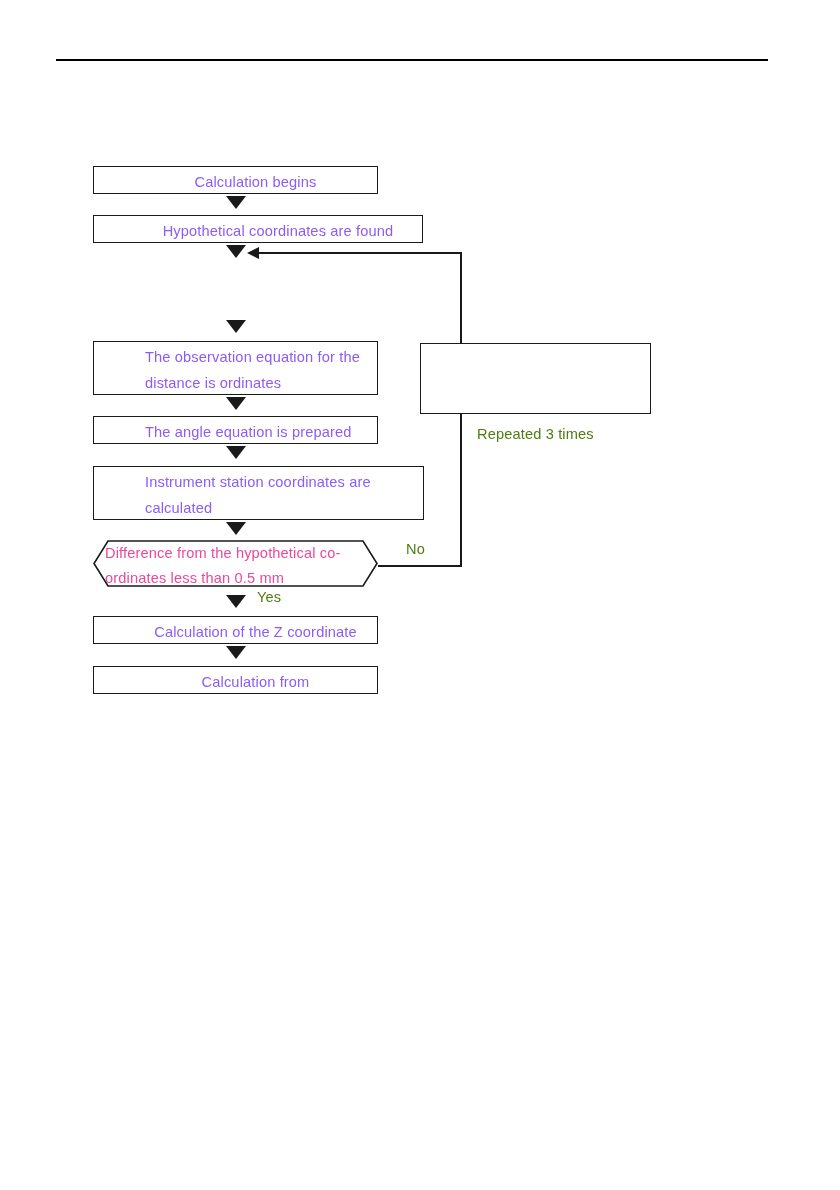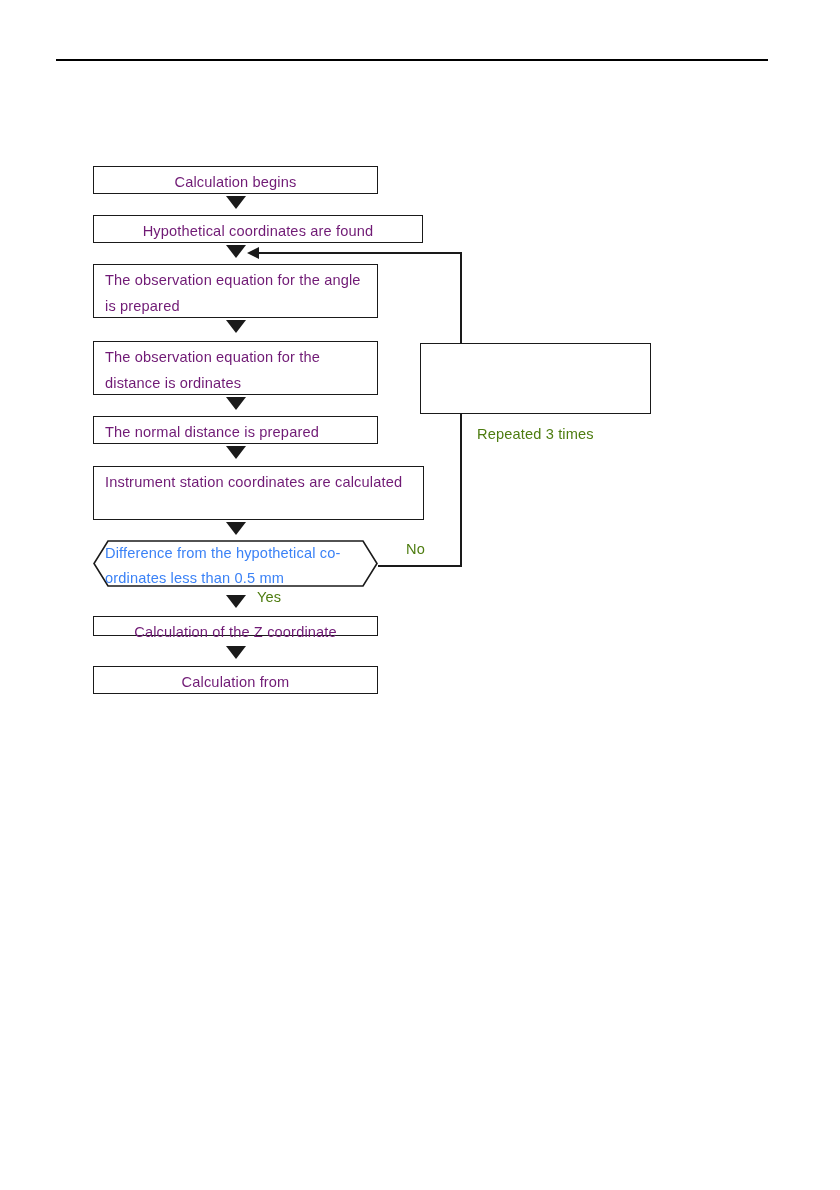--- a/index.html
+++ b/index.html
@@ -39,22 +39,23 @@
     width: 840px;
     height: 1190px;
   }
   .node {
     position: absolute;
     box-sizing: border-box;
     border: 1.6px solid #1a1a1a;
     background: #ffffff;
     font-size: 14.6px;
     line-height: 26px;
-    color: #701a75;
+    color: #8b5cf6;
     letter-spacing: 0.15px;
+    padding-left: 40px;
   }
   .node .txt {
     display: block;
     padding: 0 11px;
   }
   .node.center .txt {
     text-align: center;
   }
   .node.left .txt {
     text-align: left;
@@ -79,21 +80,21 @@
   .hexagon .hex-text {
     position: absolute;
     left: 0;
     top: 0;
     width: 100%;
     height: 100%;
     box-sizing: border-box;
     padding: 1px 18px 0 12px;
     font-size: 14.6px;
     line-height: 25px;
-    color: #3b82f6;
+    color: #ec4899;
     letter-spacing: 0.15px;
   }
   
   .tri {
     position: absolute;
     width: 0;
     height: 0;
     border-left: 10.5px solid transparent;
     border-right: 10.5px solid transparent;
     border-top: 13.5px solid #1a1a1a;
@@ -154,34 +155,31 @@
 
     <div class="tri" style="left:225.5px; top:245px;"></div>
 
     <div class="seg-h" style="left:258px; top:252.2px; width:204px;"></div>
     <div class="arrow-left" style="left:247px; top:246.5px;"></div>
 
     <div class="seg-v" style="left:460.4px; top:252.2px; height:315px;"></div>
 
     <div class="seg-h" style="left:378px; top:565.4px; width:84px;"></div>
 
-    <div class="node left two-line" style="left:93px; top:264px; width:285px; height:54px;">
-      <span class="txt">The observation equation for the angle is prepared</span>
-    </div>
 
     <div class="tri" style="left:225.5px; top:320px;"></div>
 
     <div class="node left two-line" style="left:93px; top:341px; width:285px; height:54px;">
       <span class="txt">The observation equation for the distance is ordinates</span>
     </div>
 
     <div class="tri" style="left:225.5px; top:397px;"></div>
 
     <div class="node left one-line" style="left:93px; top:416px; width:285px; height:28px;">
-      <span class="txt">The normal distance is prepared</span>
+      <span class="txt">The angle equation is prepared</span>
     </div>
 
     <div class="tri" style="left:225.5px; top:446px;"></div>
 
     <div class="node left two-line" style="left:93px; top:466px; width:331px; height:54px;">
       <span class="txt">Instrument station coordinates are calculated</span>
     </div>
 
     <div class="tri" style="left:225.5px; top:522px;"></div>
 
@@ -194,21 +192,21 @@
         <div>ordinates less than 0.5 mm</div>
       </div>
     </div>
 
     <div class="label" style="left:406px; top:540px;">No</div>
 
     <div class="tri" style="left:225.5px; top:595px;"></div>
 
     <div class="label" style="left:257px; top:588px;">Yes</div>
 
-    <div class="node center one-line" style="left:93px; top:616px; width:285px; height:20px;">
+    <div class="node center one-line" style="left:93px; top:616px; width:285px; height:28px;">
       <span class="txt">Calculation of the Z coordinate</span>
     </div>
 
     <div class="tri" style="left:225.5px; top:646px;"></div>
 
     <div class="node center one-line" style="left:93px; top:666px; width:285px; height:28px;">
       <span class="txt">Calculation from</span>
     </div>
 
     <div class="blank-box" style="left:420px; top:343px; width:231px; height:71px;">

